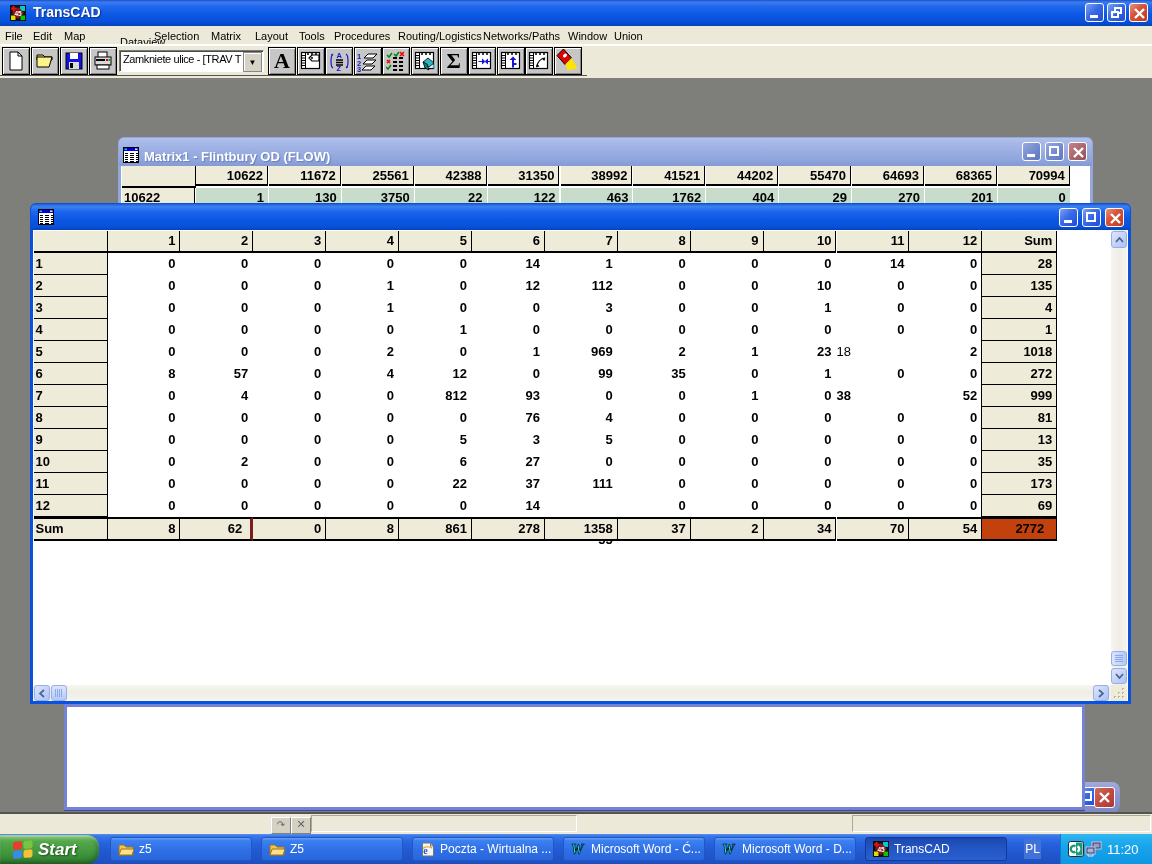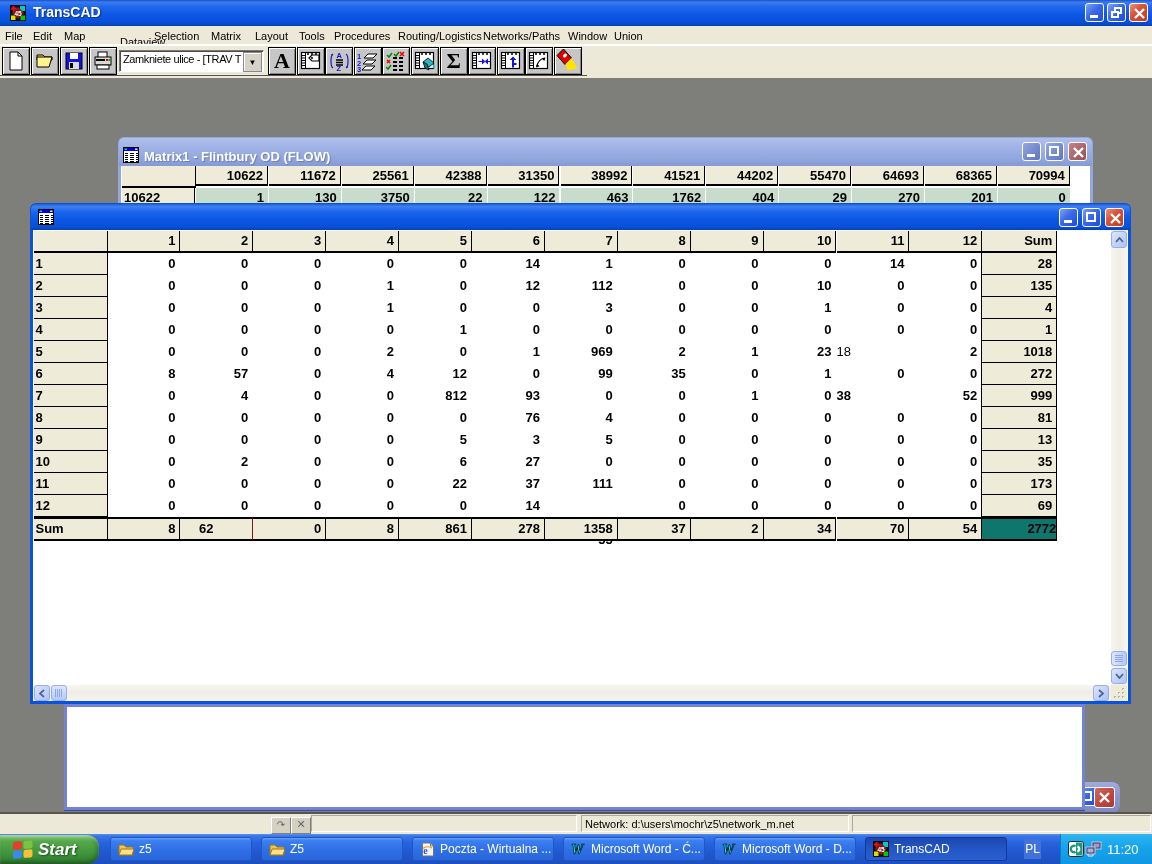--- a/index.html
+++ b/index.html
@@ -437,32 +437,32 @@
 <div style="position:absolute;left:472.0px;top:495.0px;width:67.9px;height:22.0px;text-align:right;line-height:22.0px;font-weight:700;">14</div>
 <div style="position:absolute;left:544.9000000000001px;top:495.0px;width:67.9px;height:22.0px;text-align:right;line-height:22.0px;font-weight:700;margin-top:34px;">55</div>
 <div style="position:absolute;left:617.8000000000001px;top:495.0px;width:67.9px;height:22.0px;text-align:right;line-height:22.0px;font-weight:700;">0</div>
 <div style="position:absolute;left:690.7px;top:495.0px;width:67.9px;height:22.0px;text-align:right;line-height:22.0px;font-weight:700;">0</div>
 <div style="position:absolute;left:763.6px;top:495.0px;width:67.9px;height:22.0px;text-align:right;line-height:22.0px;font-weight:700;">0</div>
 <div style="position:absolute;left:836.5px;top:495.0px;width:67.9px;height:22.0px;text-align:right;line-height:22.0px;font-weight:700;">0</div>
 <div style="position:absolute;left:909.4000000000001px;top:495.0px;width:67.9px;height:22.0px;text-align:right;line-height:22.0px;font-weight:700;">0</div>
 <div style="position:absolute;left:981.3000000000001px;top:495.0px;width:76.0px;height:22.0px;background:#eeebd9;border-left:1px solid #000;border-right:1px solid #000;border-bottom:1px solid #000;text-align:right;padding-right:4px;line-height:21.0px;font-weight:700;box-sizing:border-box;">69</div>
 <div style="position:absolute;left:33.5px;top:517.0px;width:74.0px;height:24px;background:#eeebd9;border-right:1px solid #000;border-top:2px solid #000;border-bottom:2px solid #000;box-sizing:border-box;line-height:20px;font-weight:700;padding-left:2px;">Sum</div>
 <div style="position:absolute;left:107.5px;top:517.0px;width:72.9px;height:24px;background:#eeebd9;border-right:1px solid #000;border-top:2px solid #000;border-bottom:2px solid #000;text-align:right;padding-right:4px;line-height:20px;font-weight:700;box-sizing:border-box;">8</div>
-<div style="position:absolute;left:180.4px;top:517.0px;width:72.9px;height:24px;background:#eeebd9;border-right:1px solid #7f1d1d;border-top:2px solid #000;border-bottom:2px solid #000;text-align:center;padding-right:20px;line-height:20px;font-weight:700;box-sizing:border-box;">62</div>
+<div style="position:absolute;left:180.4px;top:517.0px;width:72.9px;height:24px;background:#eeebd9;border-right:3px solid #7f1d1d;border-top:2px solid #000;border-bottom:2px solid #000;text-align:right;padding-right:8px;line-height:20px;font-weight:700;box-sizing:border-box;">62</div>
 <div style="position:absolute;left:253.3px;top:517.0px;width:72.9px;height:24px;background:#eeebd9;border-right:1px solid #000;border-top:2px solid #000;border-bottom:2px solid #000;text-align:right;padding-right:4px;line-height:20px;font-weight:700;box-sizing:border-box;">0</div>
 <div style="position:absolute;left:326.20000000000005px;top:517.0px;width:72.9px;height:24px;background:#eeebd9;border-right:1px solid #000;border-top:2px solid #000;border-bottom:2px solid #000;text-align:right;padding-right:4px;line-height:20px;font-weight:700;box-sizing:border-box;">8</div>
 <div style="position:absolute;left:399.1px;top:517.0px;width:72.9px;height:24px;background:#eeebd9;border-right:1px solid #000;border-top:2px solid #000;border-bottom:2px solid #000;text-align:right;padding-right:4px;line-height:20px;font-weight:700;box-sizing:border-box;">861</div>
 <div style="position:absolute;left:472.0px;top:517.0px;width:72.9px;height:24px;background:#eeebd9;border-right:1px solid #000;border-top:2px solid #000;border-bottom:2px solid #000;text-align:right;padding-right:4px;line-height:20px;font-weight:700;box-sizing:border-box;">278</div>
 <div style="position:absolute;left:544.9000000000001px;top:517.0px;width:72.9px;height:24px;background:#eeebd9;border-right:1px solid #000;border-top:2px solid #000;border-bottom:2px solid #000;text-align:right;padding-right:4px;line-height:20px;font-weight:700;box-sizing:border-box;">1358</div>
 <div style="position:absolute;left:617.8000000000001px;top:517.0px;width:72.9px;height:24px;background:#eeebd9;border-right:1px solid #000;border-top:2px solid #000;border-bottom:2px solid #000;text-align:right;padding-right:4px;line-height:20px;font-weight:700;box-sizing:border-box;">37</div>
 <div style="position:absolute;left:690.7px;top:517.0px;width:72.9px;height:24px;background:#eeebd9;border-right:1px solid #000;border-top:2px solid #000;border-bottom:2px solid #000;text-align:right;padding-right:4px;line-height:20px;font-weight:700;box-sizing:border-box;">2</div>
 <div style="position:absolute;left:763.6px;top:517.0px;width:72.9px;height:24px;background:#eeebd9;border-right:1px solid #000;border-top:2px solid #000;border-bottom:2px solid #000;text-align:right;padding-right:4px;line-height:20px;font-weight:700;box-sizing:border-box;">34</div>
 <div style="position:absolute;left:836.5px;top:517.0px;width:72.9px;height:24px;background:#eeebd9;border-right:1px solid #000;border-top:2px solid #000;border-bottom:2px solid #000;text-align:right;padding-right:4px;line-height:20px;font-weight:700;box-sizing:border-box;">70</div>
 <div style="position:absolute;left:909.4000000000001px;top:517.0px;width:72.9px;height:24px;background:#eeebd9;border-right:1px solid #000;border-top:2px solid #000;border-bottom:2px solid #000;text-align:right;padding-right:4px;line-height:20px;font-weight:700;box-sizing:border-box;">54</div>
-<div style="position:absolute;left:982.3000000000001px;top:517.0px;width:75.0px;height:24px;background:#0f766e;border-right:1px solid #000;border-top:2px solid #000;border-bottom:2px solid #000;text-align:right;padding-right:0;line-height:20px;font-weight:700;box-sizing:border-box;">2772</div>
+<div style="position:absolute;left:982.3000000000001px;top:517.0px;width:75.0px;height:24px;background:#c2410c;border-right:1px solid #000;border-top:2px solid #000;border-bottom:2px solid #000;text-align:right;padding-right:12px;line-height:20px;font-weight:700;box-sizing:border-box;">2772</div>
 
 <div class="abs" style="left:1111px;top:230px;width:16px;height:455px;background:linear-gradient(90deg,#f6f5f0 0%,#efede5 50%,#f6f5f0 100%);"></div>
 <div style="position:absolute;left:1111px;top:231px;width:16px;height:17px;border:1px solid #98aee4;border-radius:3px;background:linear-gradient(135deg,#dce6fb 0%,#c4d3f9 50%,#aec2f5 100%);box-sizing:border-box;color:#4d6590;display:flex;align-items:center;justify-content:center;font-size:9px;font-weight:700;">
       <svg width="9" height="6">
         <path d="M1 5l3.5-4L8 5" stroke="#4d6590" stroke-width="1.8" fill="none"></path>
       </svg>
     </div>
 <div class="abs" style="left:1111px;top:651px;width:16px;height:15px;border:1px solid #98aee4;border-radius:3px;background:linear-gradient(90deg,#dce6fb,#b4c8f8);box-sizing:border-box;">
       <div style="position:absolute;left:3px;top:3px;width:8px;height:8px;background:repeating-linear-gradient(180deg,#8aa8ec 0,#8aa8ec 1px,transparent 1px,transparent 2px);"></div>
     </div>
@@ -504,21 +504,20 @@
           <rect x="8" y="12" width="1" height="1"></rect>
           <rect x="4" y="12" width="1" height="1"></rect>
         </g>
       </svg></div>
 
 <div class="abs" style="left:0;top:812px;width:1152px;height:2px;background:#555550;"></div>
 <div class="abs" style="left:0;top:814px;width:1152px;height:20px;background:#ece9d8;font-size:11px;">
  <div style="position:absolute;left:271px;top:3px;width:18px;height:15px;background:#d4d0c2;border:1px solid;border-color:#fff #808080 #808080 #fff;color:#666;font-size:10px;text-align:center;line-height:13px;">↷</div>
  <div style="position:absolute;left:291px;top:3px;width:18px;height:15px;background:#d4d0c2;border:1px solid;border-color:#fff #808080 #808080 #fff;color:#666;font-size:11px;text-align:center;line-height:13px;">✕</div>
  <div style="position:absolute;left:311px;top:1px;width:266px;height:17px;border:1px solid;border-color:#aca899 #fff #fff #aca899;box-sizing:border-box;"></div>
- <div style="position:absolute;left:581px;top:1px;width:268px;height:17px;border:1px solid;border-color:#aca899 #fff #fff #aca899;line-height:16px;padding-left:3px;box-sizing:border-box;">Network: d:\users\mochr\z5\network_m.net</div>
  <div style="position:absolute;left:852px;top:1px;width:299px;height:17px;border:1px solid;border-color:#aca899 #fff #fff #aca899;box-sizing:border-box;"></div>
 </div>
 
 <div class="abs" style="left:0;top:834px;width:1152px;height:30px;background:linear-gradient(180deg,#5a93f0 0%,#3a77e8 6%,#2663de 30%,#2158d0 60%,#1d4fc0 100%);"></div>
 
 <div class="abs" style="left:0;top:835px;width:99px;height:29px;border-radius:0 12px 12px 0;background:linear-gradient(180deg,#8cc87c 0%,#55a84b 22%,#469c41 50%,#368736 85%,#2c722c 100%);box-shadow:inset -2px -2px 5px rgba(0,20,0,.3), inset 0 2px 2px rgba(255,255,255,.35);"></div>
 <div class="abs" style="left:12px;top:839px;width:22px;height:21px;"><svg width="22" height="21" viewBox="0 0 22 21">
         <g transform="skewY(-5)">
           <rect x="1" y="3" width="9" height="8" rx="2" fill="#e83c2c"></rect>
           <rect x="11.5" y="3" width="9" height="8" rx="2" fill="#7cc342"></rect>

